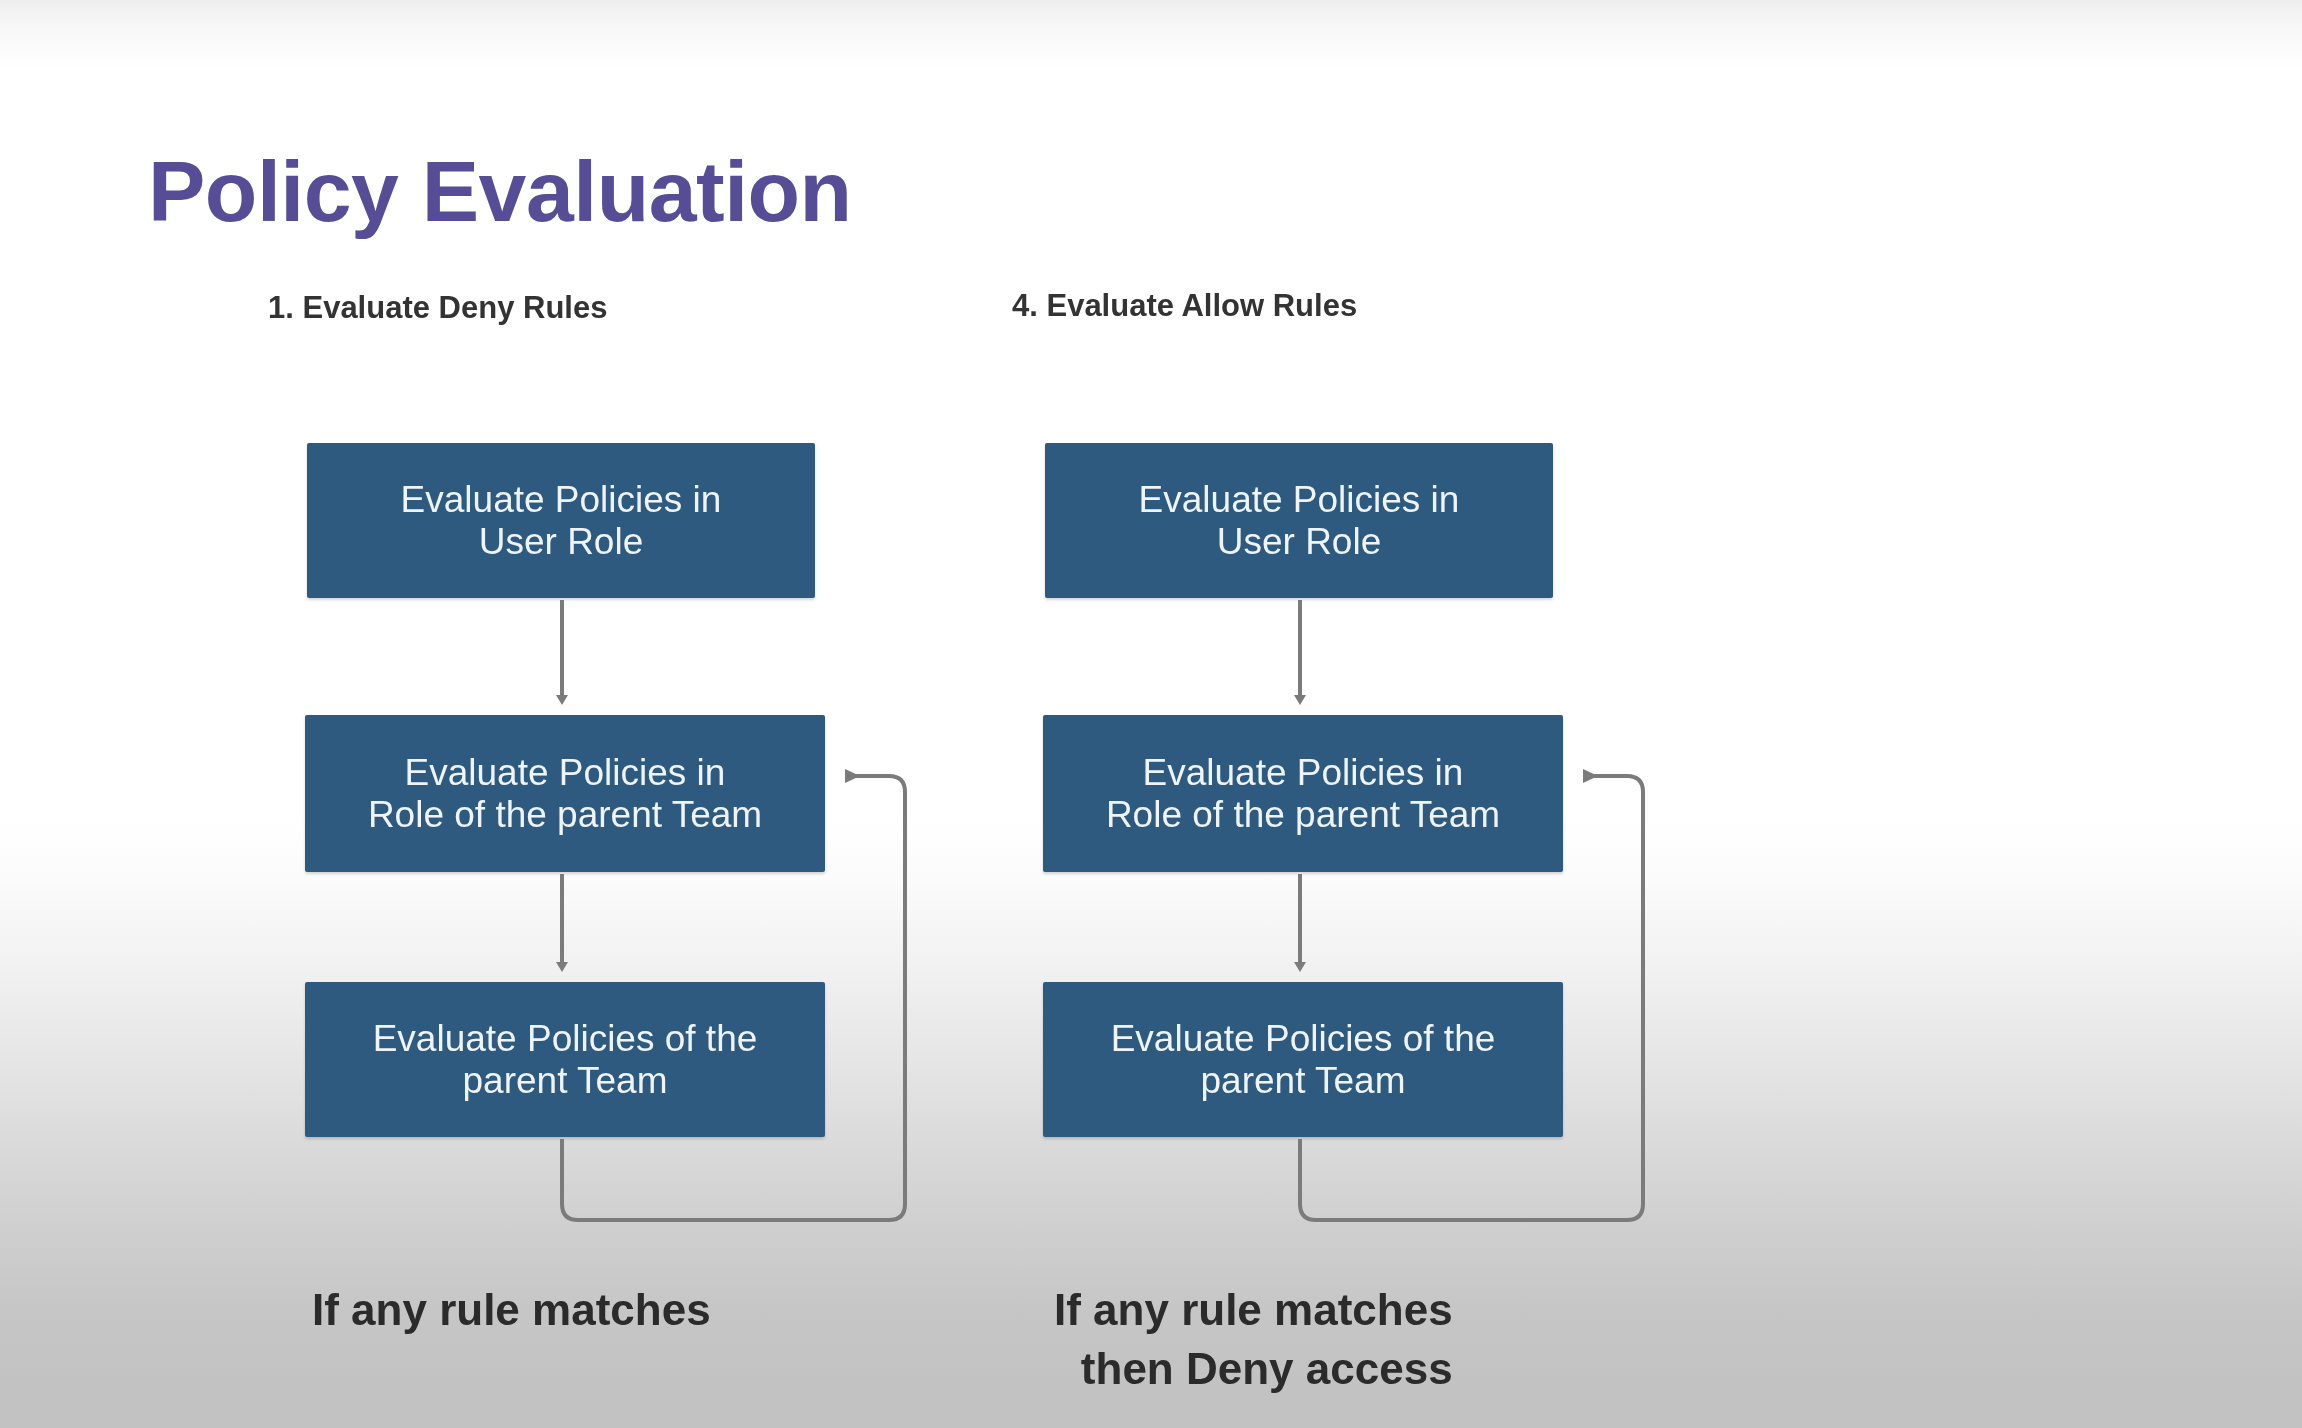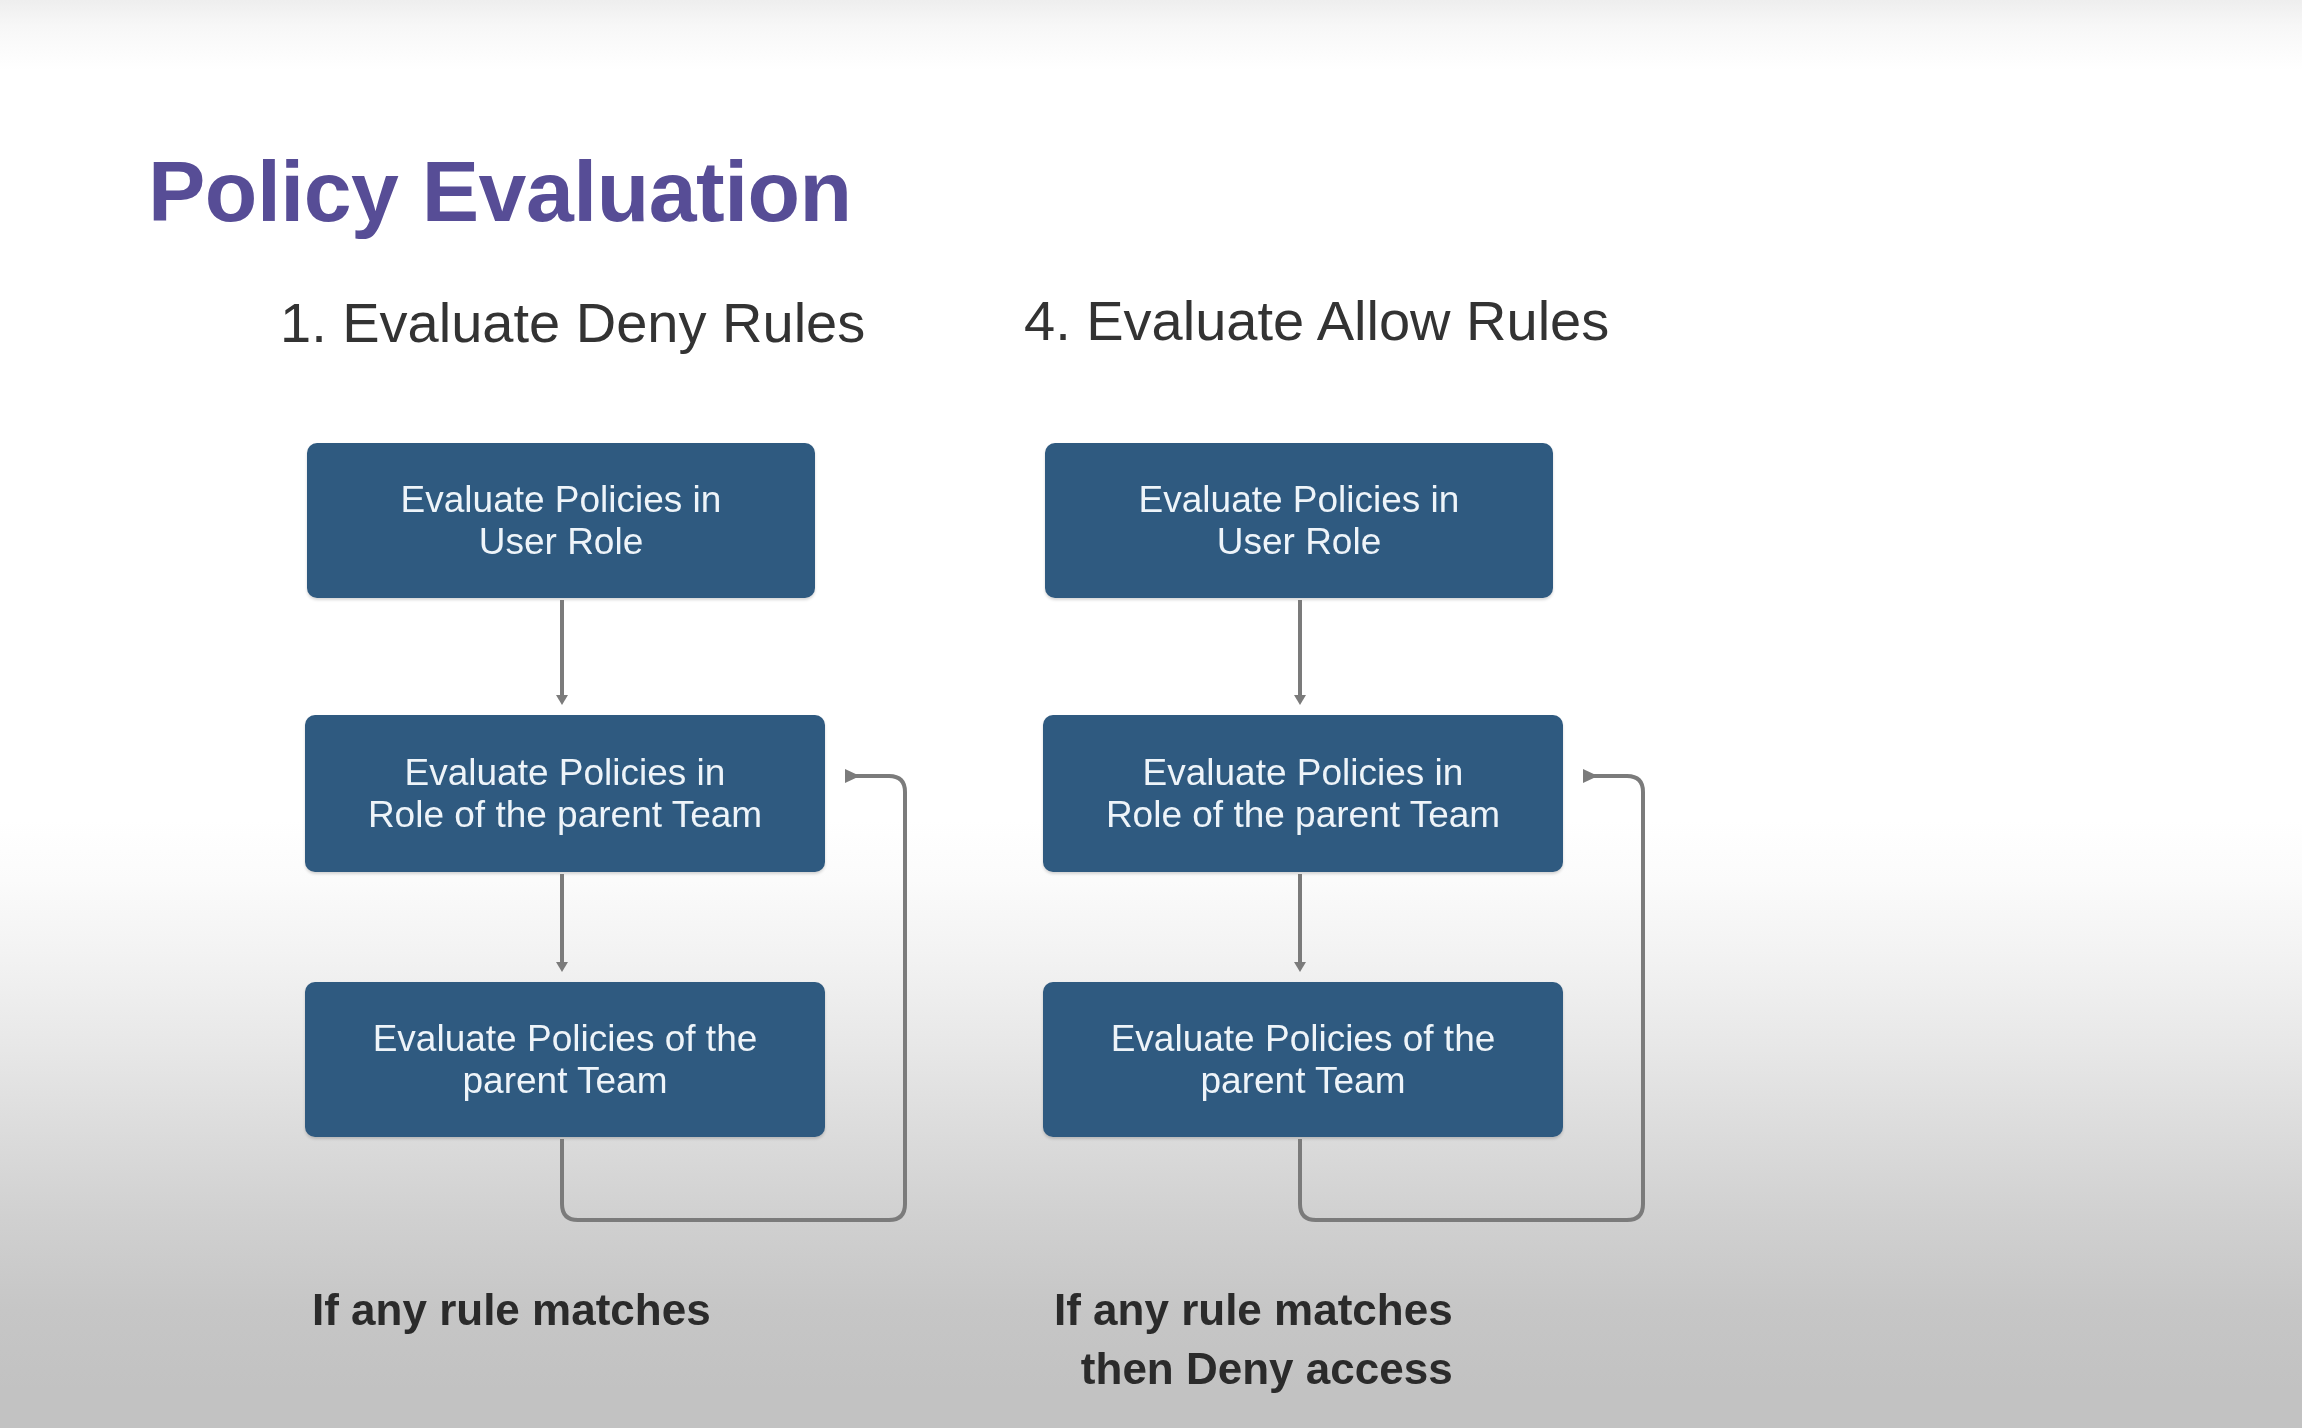--- a/index.html
+++ b/index.html
@@ -43,35 +43,34 @@
     font-size: 86px;
     font-weight: bold;
     letter-spacing: -0.5px;
     color: #574d96;
     white-space: nowrap;
   }
 
   
   .col-heading {
     position: absolute;
-    font-size: 56px;
-    font-weight: normal;
+    font-size: 31px;
+    font-weight: bold;
     color: #333333;
     white-space: nowrap;
-    margin-left: 12px;
   }
   .col-heading.h1 { left: 268px;  top: 290px; }
   .col-heading.h2 { left: 1012px; top: 288px; }
   .col-heading.h3 { left: 1790px; top: 286px; }
 
   
   .flow-box {
     position: absolute;
     background: #2f5a80;
-    border-radius: 10px;
+    border-radius: 2px;
     color: #eef4f9;
     font-size: 37px;
     line-height: 1.12;
     text-align: center;
     display: flex;
     align-items: center;
     justify-content: center;
     box-shadow: 0 2px 3px rgba(0,0,0,0.16);
     box-sizing: border-box;
     padding: 16px 8px;

